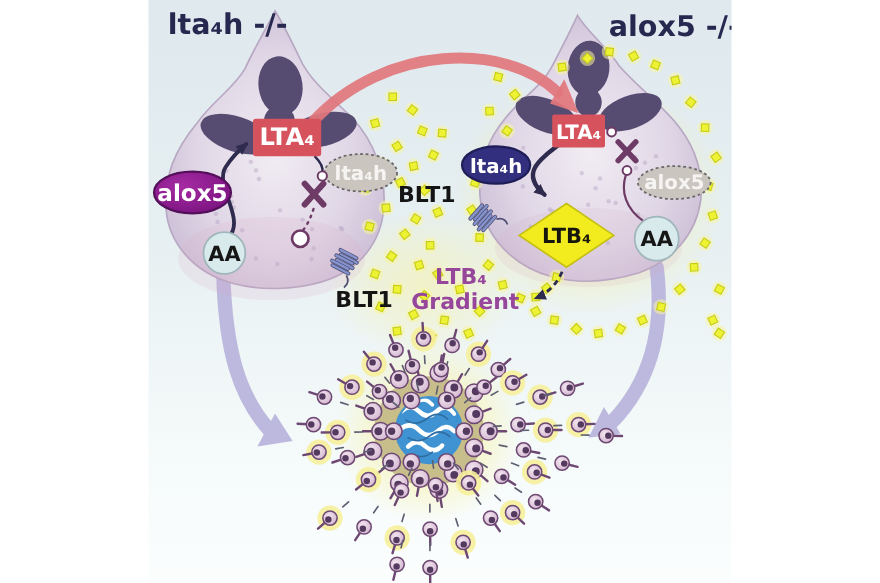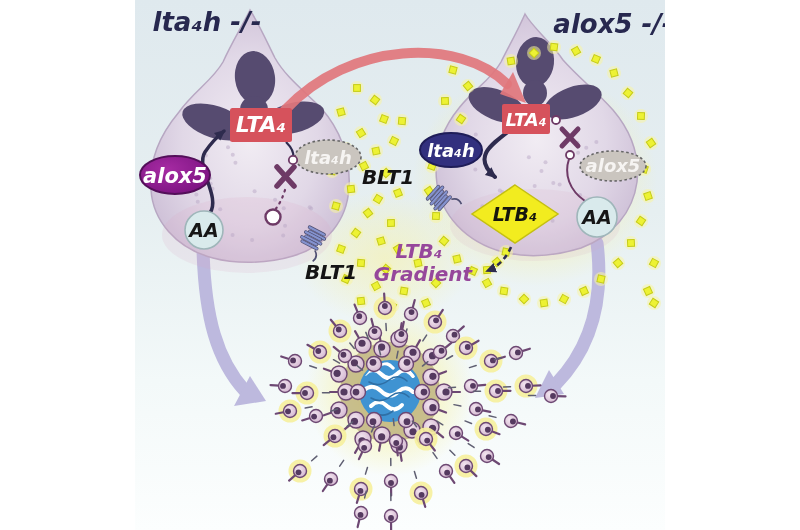--- a/index.html
+++ b/index.html
@@ -1,19 +1,19 @@
 <!DOCTYPE html>
 <html><head>
 <meta charset="utf-8">
 <style>
   html,body{margin:0;padding:0;background:#ffffff;}
   .canvas{position:relative;width:800px;height:530px;background:#ffffff;overflow:hidden;
           font-family:"DejaVu Sans",sans-serif;}
   .stage{position:absolute;left:135px;top:0;width:530px;height:530px;
-         background:linear-gradient(180deg,#dfe9ee 0%,#e6eff1 40%,#f3f9f9 72%,#fcfefe 100%);font-style:italic;}
+         background:linear-gradient(180deg,#dfe9ee 0%,#e6eff1 40%,#f3f9f9 72%,#fcfefe 100%);}
   .stage svg{position:absolute;left:0;top:0;}
   text{font-family:"DejaVu Sans",sans-serif;}
 </style>
 </head>
 <body>
 
 <div class="canvas">
   <div class="stage">
     <svg id="art" width="530" height="530" viewBox="0 0 530 530">
       <defs>

